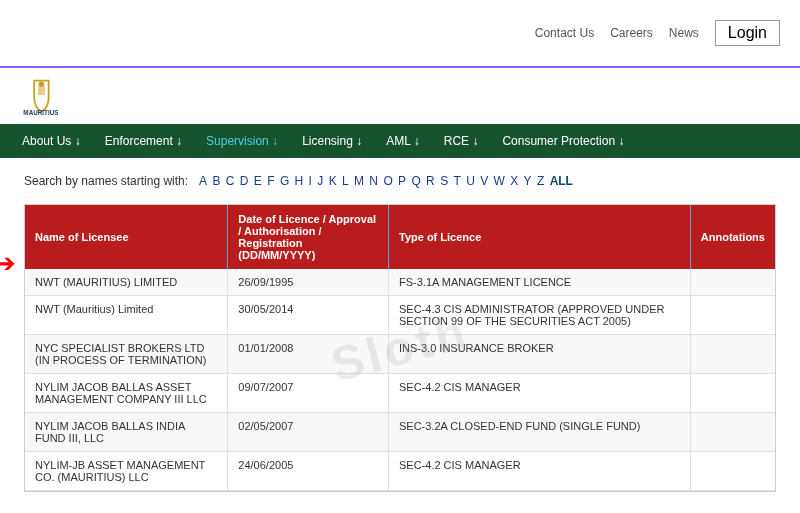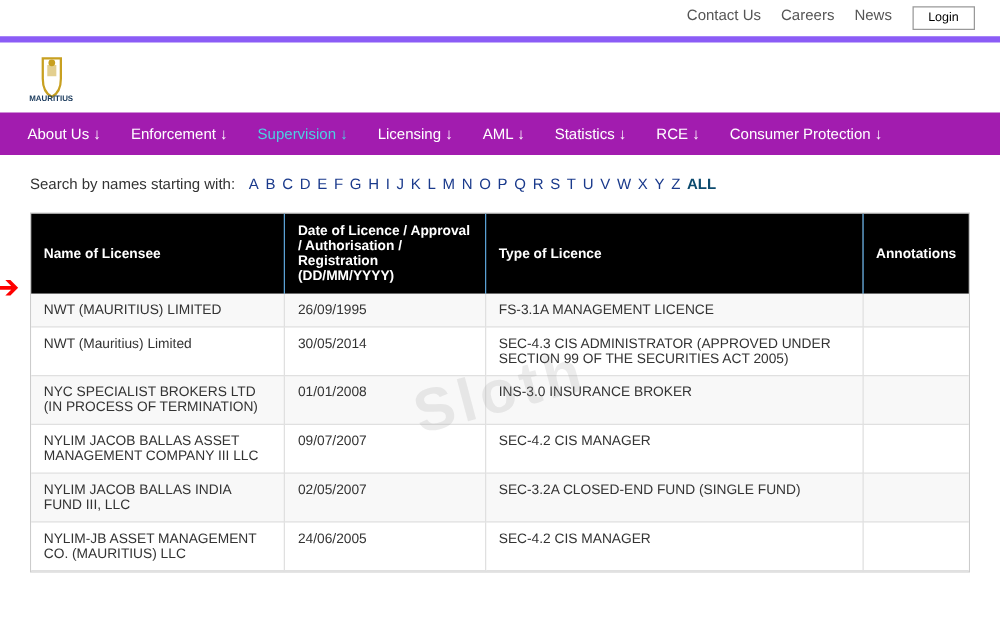--- a/index.html
+++ b/index.html
@@ -2,53 +2,53 @@
 <html><head>
   <meta charset="utf-8">
   <style>
     * { margin: 0; padding: 0; box-sizing: border-box; }
     body { font-family: Arial, sans-serif; font-size: 12px; background: #fff; color: #333; }
 
     
     .top-bar {
       display: flex;
       justify-content: flex-end;
-      align-items: flex-start;
-      padding: 5px 20px;
-      border-bottom: 5px solid #8b5cf6;
+      align-items: center;
+      padding: 20px 20px;
+      border-bottom: 2px solid #8b5cf6;
       font-size: 12px;
     }
     .top-bar a { color: #555; text-decoration: none; margin-left: 16px; }
     .login-btn {
       border: 1px solid #999;
       padding: 3px 12px;
       margin-left: 16px;
       background: #fff;
       cursor: pointer;
-      font-size: 10px;
+      font-size: 16px;
     }
 
     
     .logo-area {
       padding: 8px 20px;
       display: flex;
       align-items: center;
     }
     .logo-box {
       width: 60px;
       height: 40px;
       display: flex;
       align-items: center;
       justify-content: center;
     }
     .logo-svg { width: 55px; height: 38px; }
 
     
     nav {
-      background: #a21caf;
+      background: #14532d;
       padding: 0 10px;
     }
     nav ul {
       display: flex;
       list-style: none;
       align-items: stretch;
     }
     nav ul li {
       position: relative;
     }
@@ -91,21 +91,21 @@
     .table-container {
       position: relative;
       border: 1px solid #ccc;
     }
     table {
       width: 100%;
       border-collapse: collapse;
       font-size: 11px;
     }
     thead tr th {
-      background: #000000;
+      background: #b91c1c;
       color: #fff;
       padding: 8px 10px;
       text-align: left;
       font-weight: bold;
       border-right: 1px solid #5aa0d4;
       vertical-align: middle;
     }
     thead tr th:last-child { border-right: none; }
     tbody tr td {
       padding: 7px 10px;
@@ -176,23 +176,20 @@
         <a href="#">Enforcement ↓</a>
       </li>
     <li>
         <a href="#" class="active">Supervision ↓</a>
       </li>
     <li>
         <a href="#">Licensing ↓</a>
       </li>
     <li>
         <a href="#">AML ↓</a>
-      </li>
-    <li>
-        <a href="#">Statistics ↓</a>
       </li>
     <li>
         <a href="#">RCE ↓</a>
       </li>
     <li>
         <a href="#">Consumer Protection ↓</a>
       </li>
 
   </ul>
 </nav>

